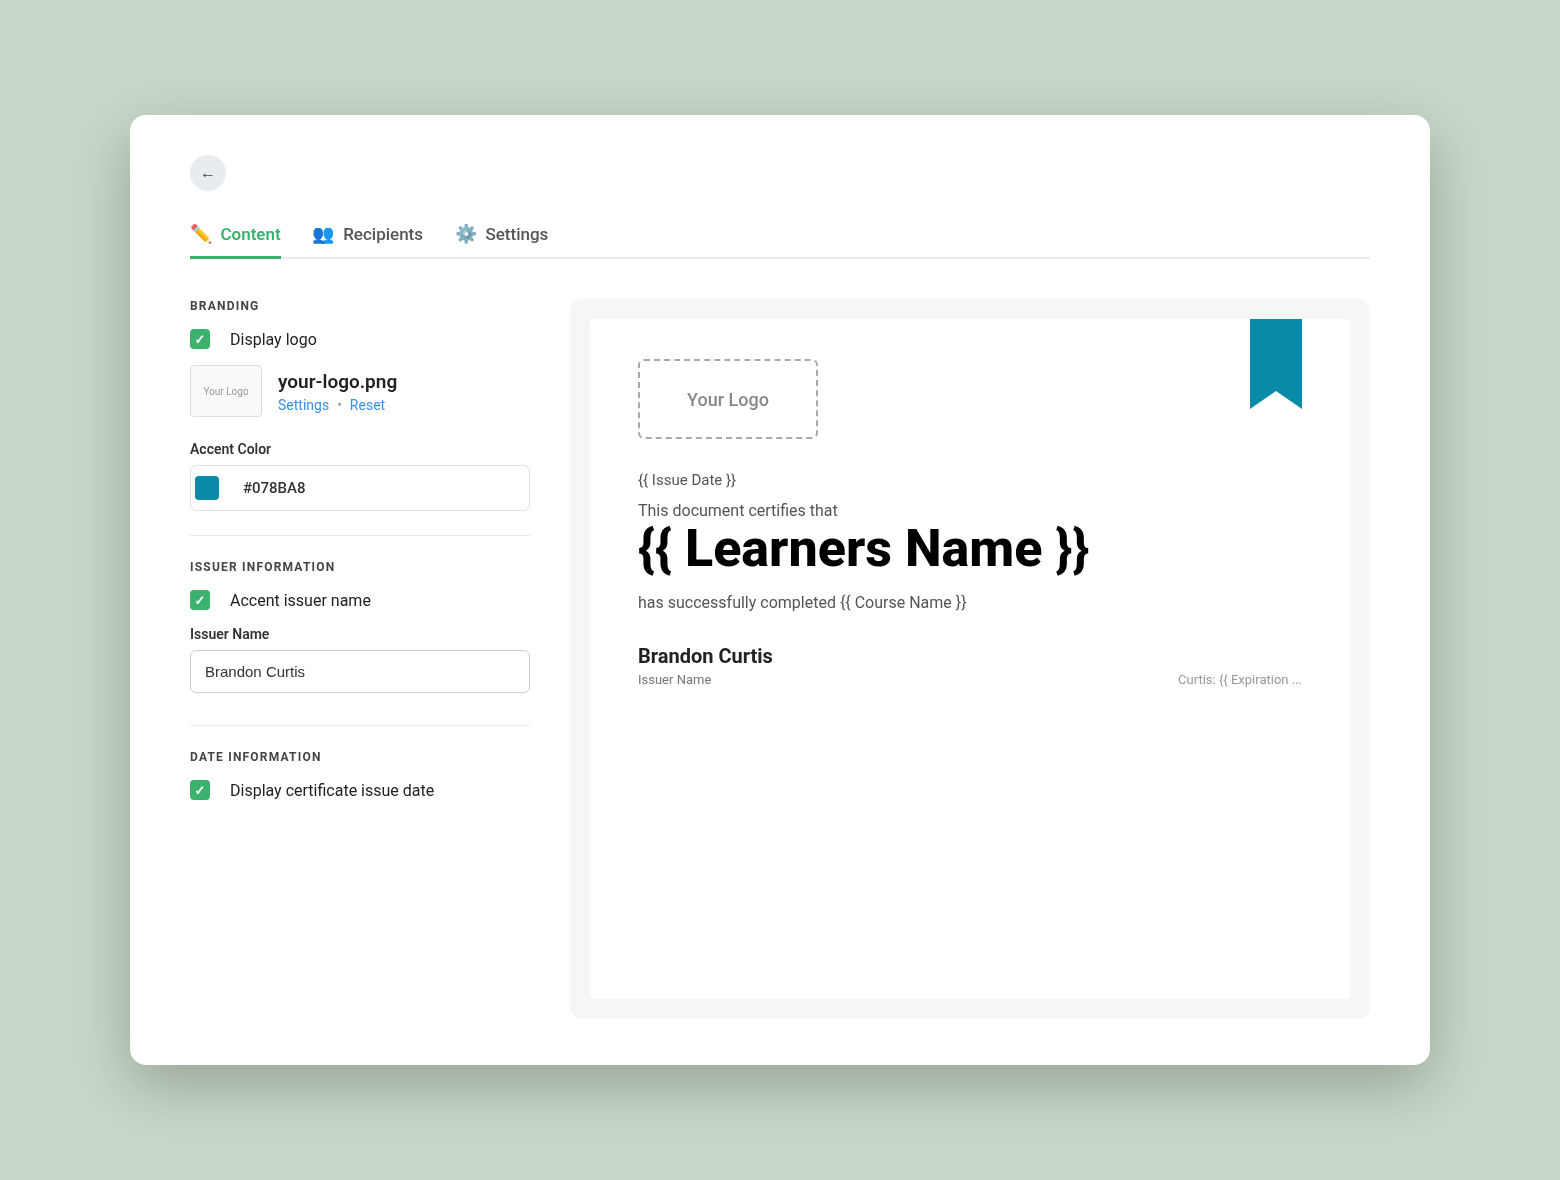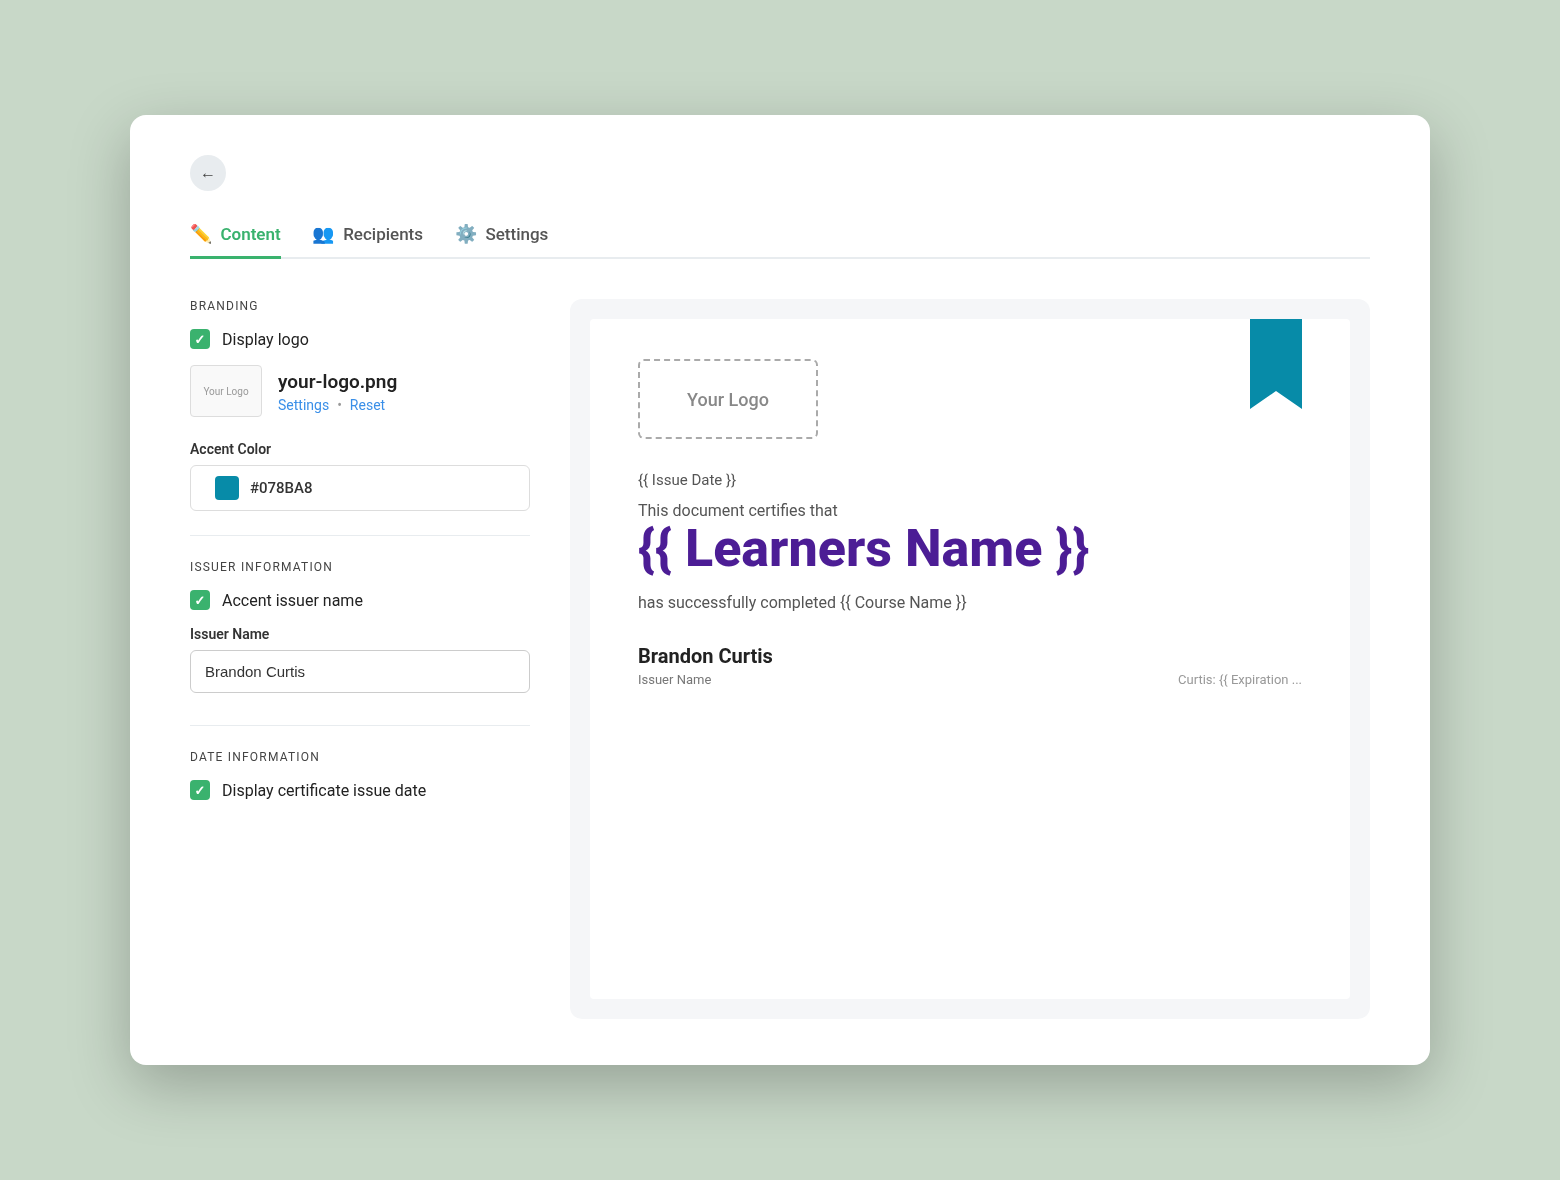--- a/index.html
+++ b/index.html
@@ -94,31 +94,31 @@
 
     
     .left-panel {
       width: 380px;
       min-width: 380px;
       padding-right: 40px;
     }
 
     .section-label {
       font-size: 12px;
-      font-weight: 400;
+      font-weight: 700;
       letter-spacing: 0.1em;
       color: #444;
       text-transform: uppercase;
       margin-bottom: 16px;
     }
 
     .checkbox-row {
       display: flex;
       align-items: center;
-      gap: 12px;
+      gap: 20px;
       margin-bottom: 16px;
     }
 
     .checkbox {
       width: 20px;
       height: 20px;
       background: #3ab26e;
       border-radius: 4px;
       display: flex;
       align-items: center;
@@ -190,24 +190,24 @@
     .field-label {
       font-size: 14px;
       font-weight: 600;
       color: #333;
       margin-bottom: 8px;
     }
 
     .color-input-row {
       display: flex;
       align-items: center;
-      gap: 11px;
+      gap: 24px;
       border: 1.5px solid #ddd;
       border-radius: 6px;
-      padding: 10px 24px;
+      padding: 10px 4px;
       margin-bottom: 8px;
     }
 
     .color-swatch {
       width: 24px;
       height: 24px;
       border-radius: 4px;
       flex-shrink: 0;
     }
 
@@ -287,21 +287,21 @@
     }
 
     .cert-certifies-text {
       font-size: 16px;
       color: #555;
     }
 
     .cert-learner-name {
       font-size: 52px;
       font-weight: 800;
-      color: #4c1d95;
+      color: #000000;
       margin-bottom: 16px;
       line-height: 1.1;
     }
 
     .cert-completed-text {
       font-size: 16px;
       color: #555;
       margin-bottom: 17px;
     }
 

